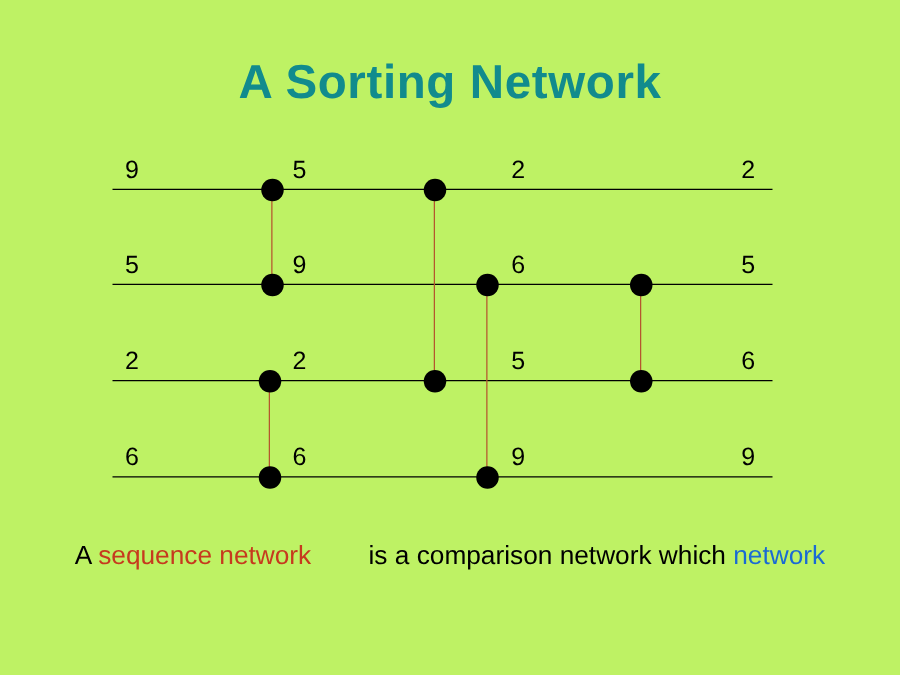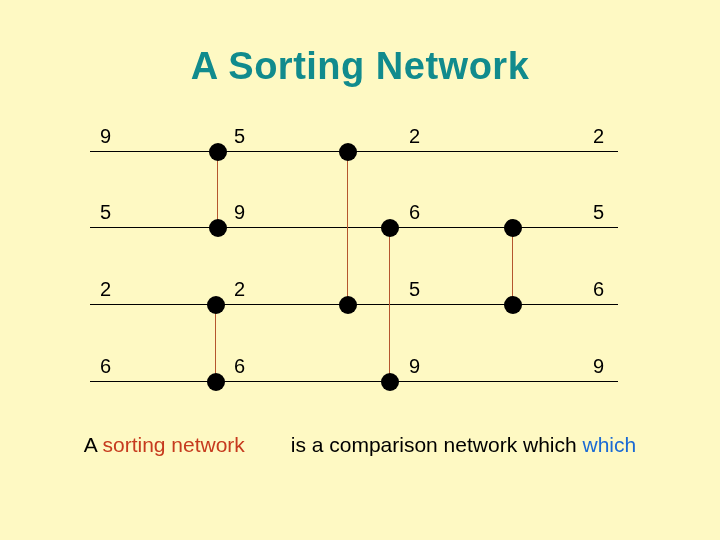--- a/index.html
+++ b/index.html
@@ -4,21 +4,21 @@
 <style>
   html, body {
     margin: 0;
     padding: 0;
     background: #ffffff;
   }
   #slide {
     position: relative;
     width: 720px;
     height: 540px;
-    background: #fef9c3;
+    background: #bef264;
     overflow: hidden;
     font-family: "Liberation Sans", sans-serif;
   }
   .slide-title {
     position: absolute;
     left: 0;
     top: 42px;
     width: 720px;
     text-align: center;
     font-size: 38px;
@@ -107,15 +107,15 @@
       <div class="comparator-dot" style="left: 339px; top: 296px; background: rgb(0, 0, 0);"></div>
       <div class="comparator-line" style="left: 389px; top: 228px; height: 154px; border-left-color: rgb(181, 86, 46);"></div>
       <div class="comparator-dot" style="left: 381px; top: 219px; background: rgb(0, 0, 0);"></div>
       <div class="comparator-dot" style="left: 381px; top: 373px; background: rgb(0, 0, 0);"></div>
       <div class="comparator-line" style="left: 512px; top: 228px; height: 77px; border-left-color: rgb(181, 86, 46);"></div>
       <div class="comparator-dot" style="left: 504px; top: 219px; background: rgb(0, 0, 0);"></div>
       <div class="comparator-dot" style="left: 504px; top: 296px; background: rgb(0, 0, 0);"></div>
     </div>
 
   <div class="caption">
-      <div class="caption-line"><span style="color: rgb(0, 0, 0);">A </span><span style="color: rgb(198, 58, 30);">sorting network</span><span style="color: rgb(0, 0, 0); margin-left: 40px;"> is a comparison network which </span><span style="color: rgb(26, 106, 212);">which</span></div>
+      <div class="caption-line"><span style="color: rgb(0, 0, 0);">A </span><span style="color: rgb(198, 58, 30);">sequence network</span><span style="color: rgb(0, 0, 0); margin-left: 40px;"> is a comparison network which </span><span style="color: rgb(26, 106, 212);">network</span></div>
     </div>
 </div>
 
 </body></html>

